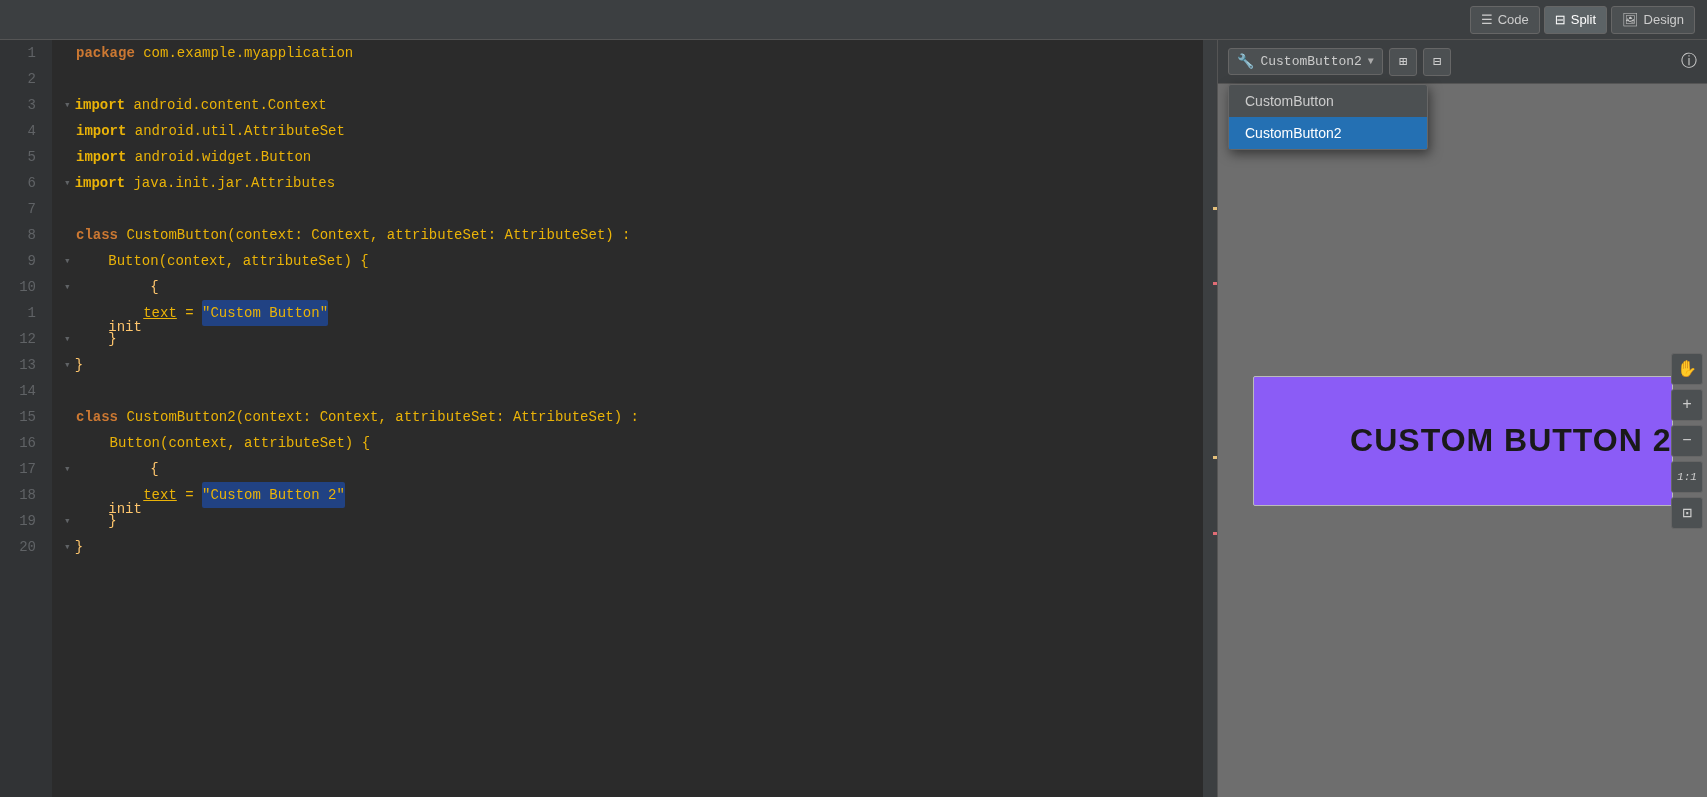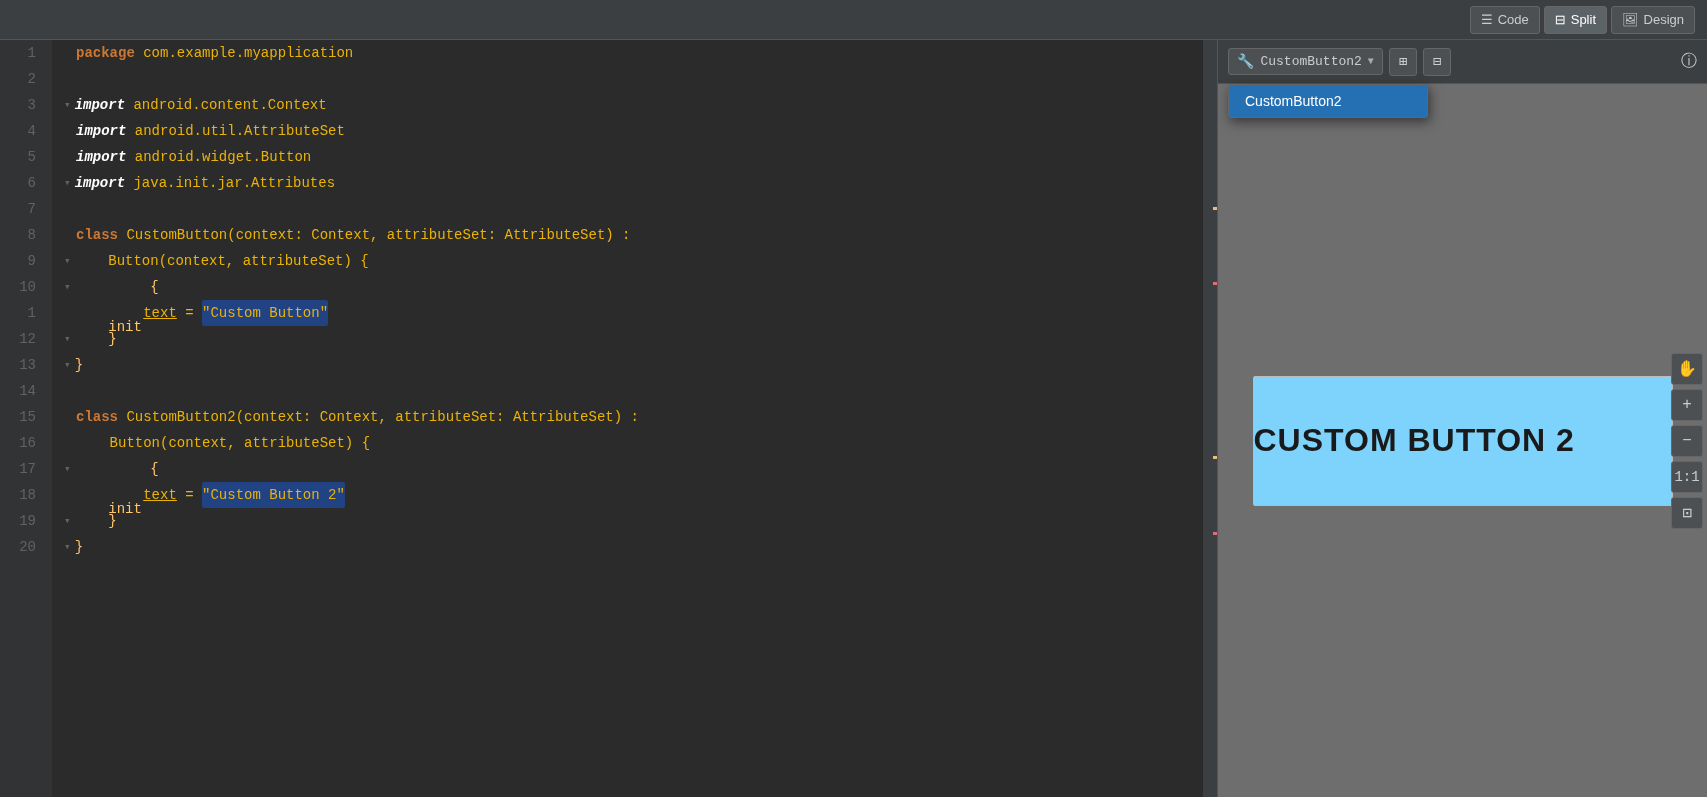--- a/index.html
+++ b/index.html
@@ -94,21 +94,21 @@
     .code-line {
       height: 26px;
       display: flex;
       align-items: flex-start;
       padding-left: 12px;
       font-size: 14px;
       line-height: 26px;
       white-space: pre;
       position: relative;
     } 
-    .kw-import { color: #ffffff; font-weight: bold; font-style: italic; }
+    .kw-import { color: #eab308; font-weight: bold; }
     .kw-package { color: #cc7832; font-weight: bold; }
     .kw-class { color: #cc7832; font-weight: bold; }
     .kw-init { color: #ffc66d; margin-top: 40px; }
     .text-normal { color: #eab308; }
     .text-property { color: #eab308; text-decoration: underline; cursor: pointer; }
     .string-highlight { background: #214283; border-radius: 2px; }
     .curly { color: #ffc66d; }
 
     
     .scroll-markers {
@@ -214,27 +214,27 @@
       flex: 1;
       display: flex;
       align-items: center;
       justify-content: center;
       background: #6e6e6e;
       position: relative;
     }
 
     
     .button-preview {
-      background: #7dd3fc;
+      background: #8b5cf6;
       border: 1px solid #bbb;
       width: 420px;
       height: 130px;
       display: flex;
       align-items: center;
-      justify-content: flex-start;
+      justify-content: flex-end;
       border-radius: 2px;
     }
 
     .button-preview-text {
       font-family: Arial, sans-serif;
       font-size: 32px;
       font-weight: bold;
       color: #1a1a1a;
       letter-spacing: 1px;
       text-transform: uppercase;
@@ -360,39 +360,40 @@
       <div class="icon-btn">
         <span>⊞</span>
       </div>
       <div class="icon-btn">
         <span>⊟</span>
       </div>
       <div class="warning-icon">ⓘ</div>
     </div>
 
     <div class="dropdown-menu" id="dropdown-menu-container">
+        <div class="dropdown-item">CustomButton</div>
         <div class="dropdown-item selected">CustomButton2</div>
       </div>
 
     <div class="preview-area">
       <div class="button-preview">
         <span class="button-preview-text">CUSTOM BUTTON 2</span>
       </div>
 
       <div class="side-toolbar">
         <div class="side-btn">
           <span>✋</span>
         </div>
         <div class="side-btn">
           <span>+</span>
         </div>
         <div class="side-btn">
           <span>−</span>
         </div>
-        <div class="side-btn" style="font-size:14px;">
+        <div class="side-btn" style="font-size:11px;font-style:italic;">
           <span>1:1</span>
         </div>
         <div class="side-btn">
           <span>⊡</span>
         </div>
       </div>
     </div>
 
   </div>
 </div>

